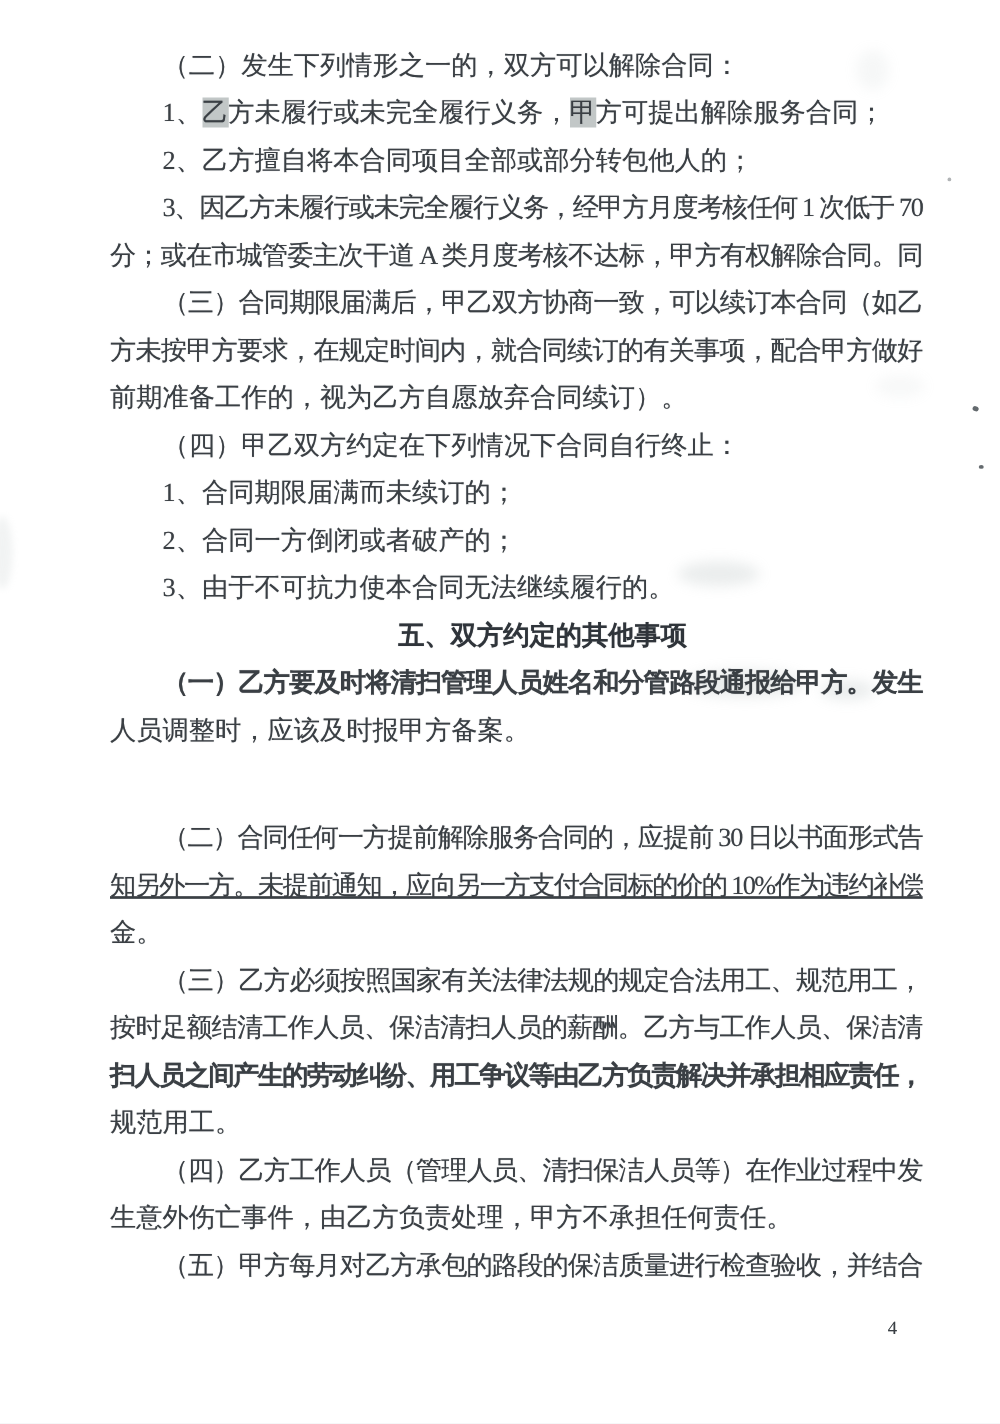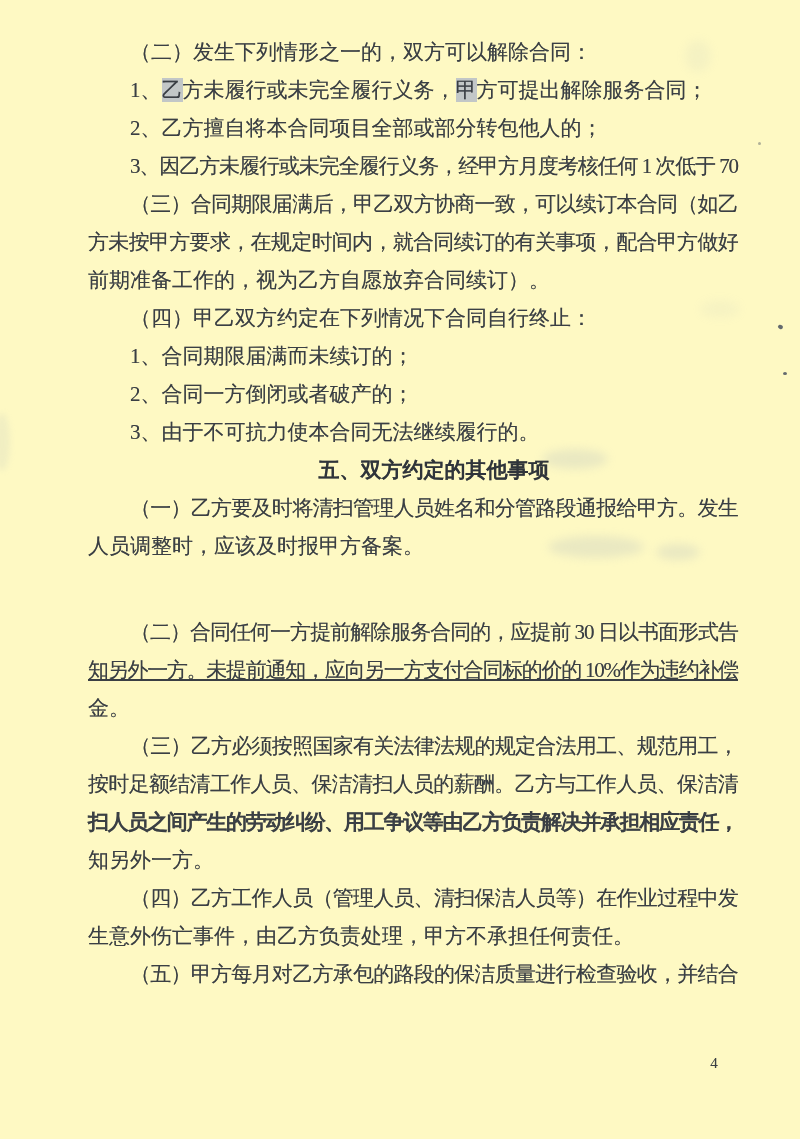--- a/index.html
+++ b/index.html
@@ -1,19 +1,19 @@
 <!DOCTYPE html>
 <html><head>
 <meta charset="utf-8">
 <style>
   * { margin:0; padding:0; box-sizing:border-box; }
   html,body { background:#e9ecee; }
   .page {
     position:relative; width:800px; height:1139px;
-    background:#fef9c3; overflow:hidden;
+    background:#ffffff; overflow:hidden;
     font-family:"Liberation Serif","DejaVu Serif",serif;
   }
   .doc-body {
     position:absolute; left:88px; top:33px; width:650px;
     font-size:21px; color:#3a3f44;
     text-shadow:0 0 .6px rgba(58,63,68,.55);
   }
   .line { position:relative; height:38px; line-height:38px; white-space:nowrap; }
   .line.indent { padding-left:42px; }
   .line.bold { font-weight:bold; color:#2f343a;text-align:center; }
@@ -49,36 +49,37 @@
   <div class="smudge s6"></div>
   <div class="speck p1"></div>
   <div class="speck p2"></div>
   <div class="speck p3"></div>
 
   <div class="doc-body">
       <div class="line indent"><span>（二）发生下列情形之一的，双方可以解除合同：</span></div>
       <div class="line indent"><span>1、</span><span class="hl">乙</span><span>方未履行或未完全履行义务，</span><span class="hl">甲</span><span>方可提出解除服务合同；</span></div>
       <div class="line indent"><span>2、乙方擅自将本合同项目全部或部分转包他人的；</span></div>
       <div class="line indent fill" style="letter-spacing: -1.07857px;"><span>3、因乙方未履行或未完全履行义务，经甲方月度考核任何 1 次低于 70</span></div>
+      <div class="line fill" style="letter-spacing: -0.75046px;"><span>分；或在市城管委主次干道 A 类月度考核不达标，甲方有权解除合同。同</span></div>
       <div class="line indent fill" style="letter-spacing: -0.733333px;"><span>（三）合同期限届满后，甲乙双方协商一致，可以续订本合同（如乙</span></div>
       <div class="line fill" style="letter-spacing: -0.6875px;"><span>方未按甲方要求，在规定时间内，就合同续订的有关事项，配合甲方做好</span></div>
       <div class="line"><span>前期准备工作的，视为乙方自愿放弃合同续订）。</span></div>
       <div class="line indent"><span>（四）甲乙双方约定在下列情况下合同自行终止：</span></div>
       <div class="line indent"><span>1、合同期限届满而未续订的；</span></div>
       <div class="line indent"><span>2、合同一方倒闭或者破产的；</span></div>
       <div class="line indent"><span>3、由于不可抗力使本合同无法继续履行的。</span></div>
       <div class="line indent bold"><span>五、双方约定的其他事项</span></div>
-      <div class="line indent fill" style="letter-spacing: -0.733333px;"><span>（一）乙方要及时将清扫管理人员姓名和分管路段通报给甲方。发生</span></div>
+      <div class="line indent fill" style="letter-spacing: -0.733333px; font-weight: bold;"><span>（一）乙方要及时将清扫管理人员姓名和分管路段通报给甲方。发生</span></div>
       <div class="line"><span>人员调整时，应该及时报甲方备案。</span></div>
       <div class="line indent fill" style="letter-spacing: -0.984848px; margin-top: 48px;"><span>（二）合同任何一方提前解除服务合同的，应提前 30 日以书面形式告</span></div>
       <div class="line fill" style="letter-spacing: -1.27857px; text-decoration: underline;"><span>知另外一方。未提前通知，应向另一方支付合同标的价的 10%作为违约补偿</span></div>
       <div class="line"><span>金。</span></div>
       <div class="line indent fill" style="letter-spacing: -0.733333px;"><span>（三）乙方必须按照国家有关法律法规的规定合法用工、规范用工，</span></div>
       <div class="line fill" style="letter-spacing: -0.6875px;"><span>按时足额结清工作人员、保洁清扫人员的薪酬。乙方与工作人员、保洁清</span></div>
       <div class="line fill" style="letter-spacing: -1.30303px; font-weight: bold;"><span>扫人员之间产生的劳动纠纷、用工争议等由乙方负责解决并承担相应责任，</span></div>
-      <div class="line"><span>知另外一方。</span></div>
+      <div class="line"><span>规范用工。</span></div>
       <div class="line indent fill" style="letter-spacing: -0.733333px;"><span>（四）乙方工作人员（管理人员、清扫保洁人员等）在作业过程中发</span></div>
       <div class="line"><span>生意外伤亡事件，由乙方负责处理，甲方不承担任何责任。</span></div>
       <div class="line indent fill" style="letter-spacing: -0.733333px;"><span>（五）甲方每月对乙方承包的路段的保洁质量进行检查验收，并结合</span></div>
     </div>
 
   <div class="page-number">4</div>
 </div>
 
 </body></html>

